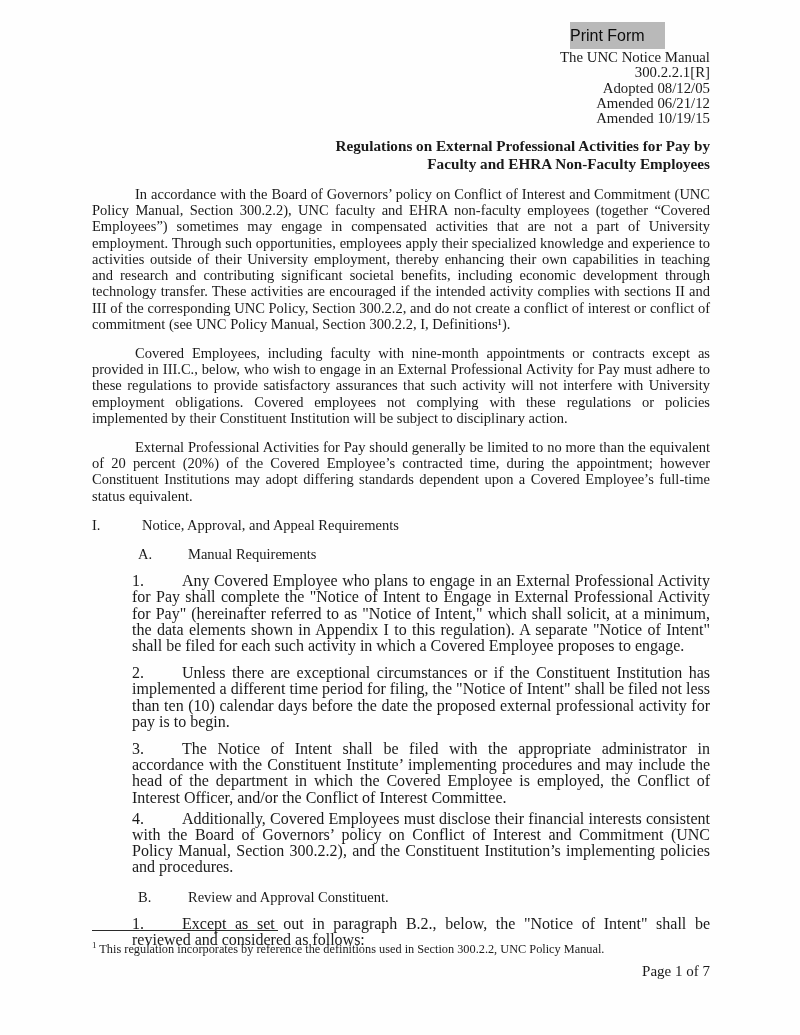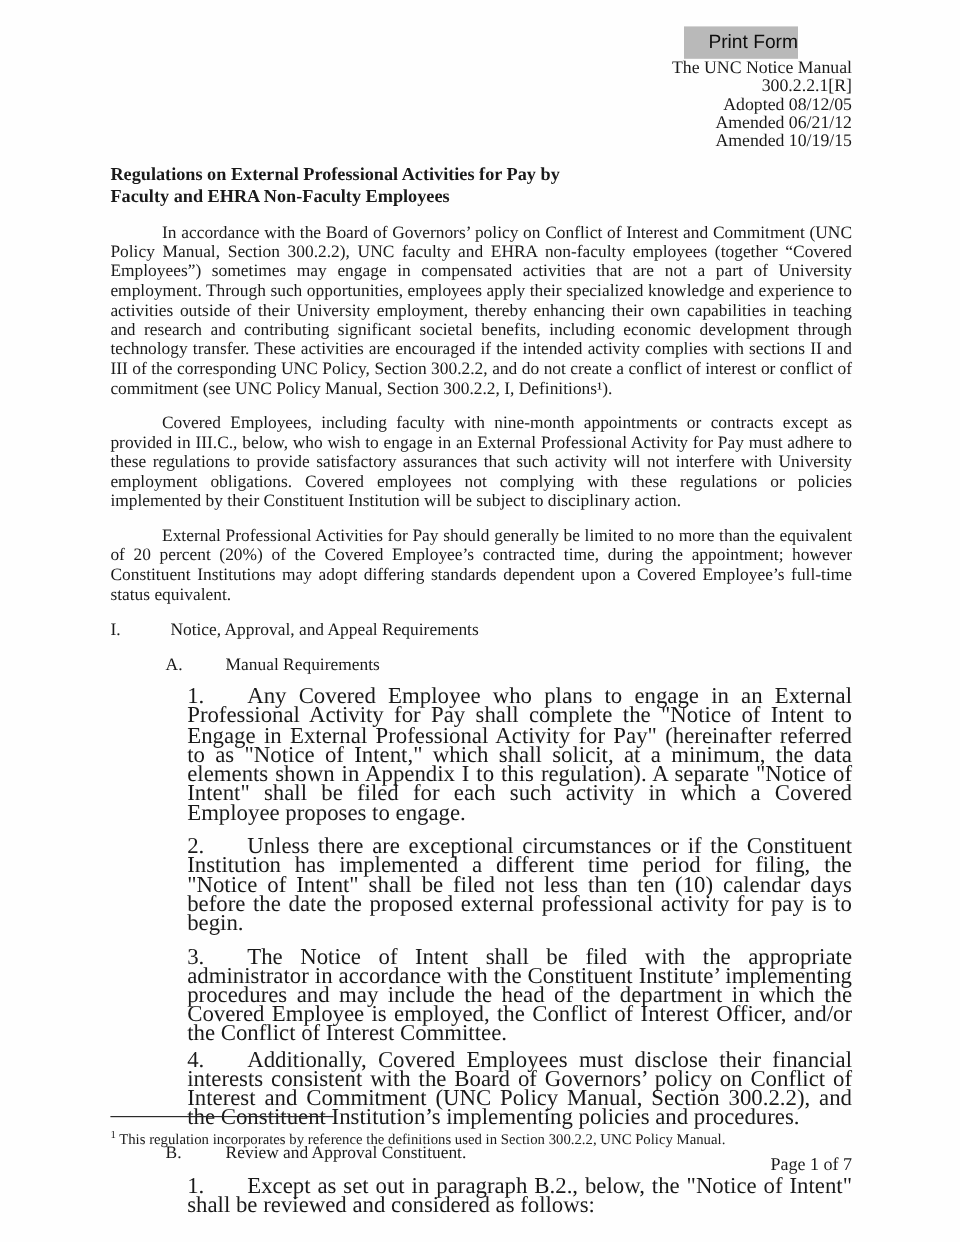--- a/index.html
+++ b/index.html
@@ -20,38 +20,38 @@
     position: absolute;
     left: 570px;
     top: 22px;
     width: 95px;
     height: 27px;
     background: #b9b9b9;
     border: none;
     font-family: "Liberation Sans", sans-serif;
     font-size: 16px;
     color: #0d0d0d;
-    text-align: right;
+    text-align: left;
     line-height: 27px;
     cursor: pointer;
   }
 
   .doc-header {
     margin-top: 28px;
     text-align: right;
     font-size: 14.8px;
     line-height: 15.3px;
     font-weight: bold;
     font-weight: normal;
   }
   .doc-header div { white-space: nowrap; }
 
   .doc-title {
     margin-top: 11px;
-    text-align: left;
+    text-align: right;
     font-weight: bold;
     font-size: 15.2px;
     line-height: 17.8px;
   }
 
   .para {
     margin-top: 13px;
     text-align: justify;
     text-indent: 43px;
     font-size: 14.5px;
@@ -62,24 +62,24 @@
     margin-top: 13px;
     font-size: 14.5px;
     line-height: 16.2px;
   }
   .num { display: inline-block; }
   .sec-i .num { width: 50px; }
   .sec-sub { margin-left: 46px; }
   .sec-sub .num { width: 50px; }
 
   .item {
-    margin-left: 64px;
+    margin-left: 40px;
     margin-top: 11px;
     text-align: justify;
-    font-size: 19px;
+    font-size: 16px;
     line-height: 16.2px;
   }
   .item .num { width: 50px; }
   .item.tight { margin-top: 5px; }
 
   .footnote-area {
     position: absolute;
     left: 92px;
     right: 90px;
     top: 930px;

